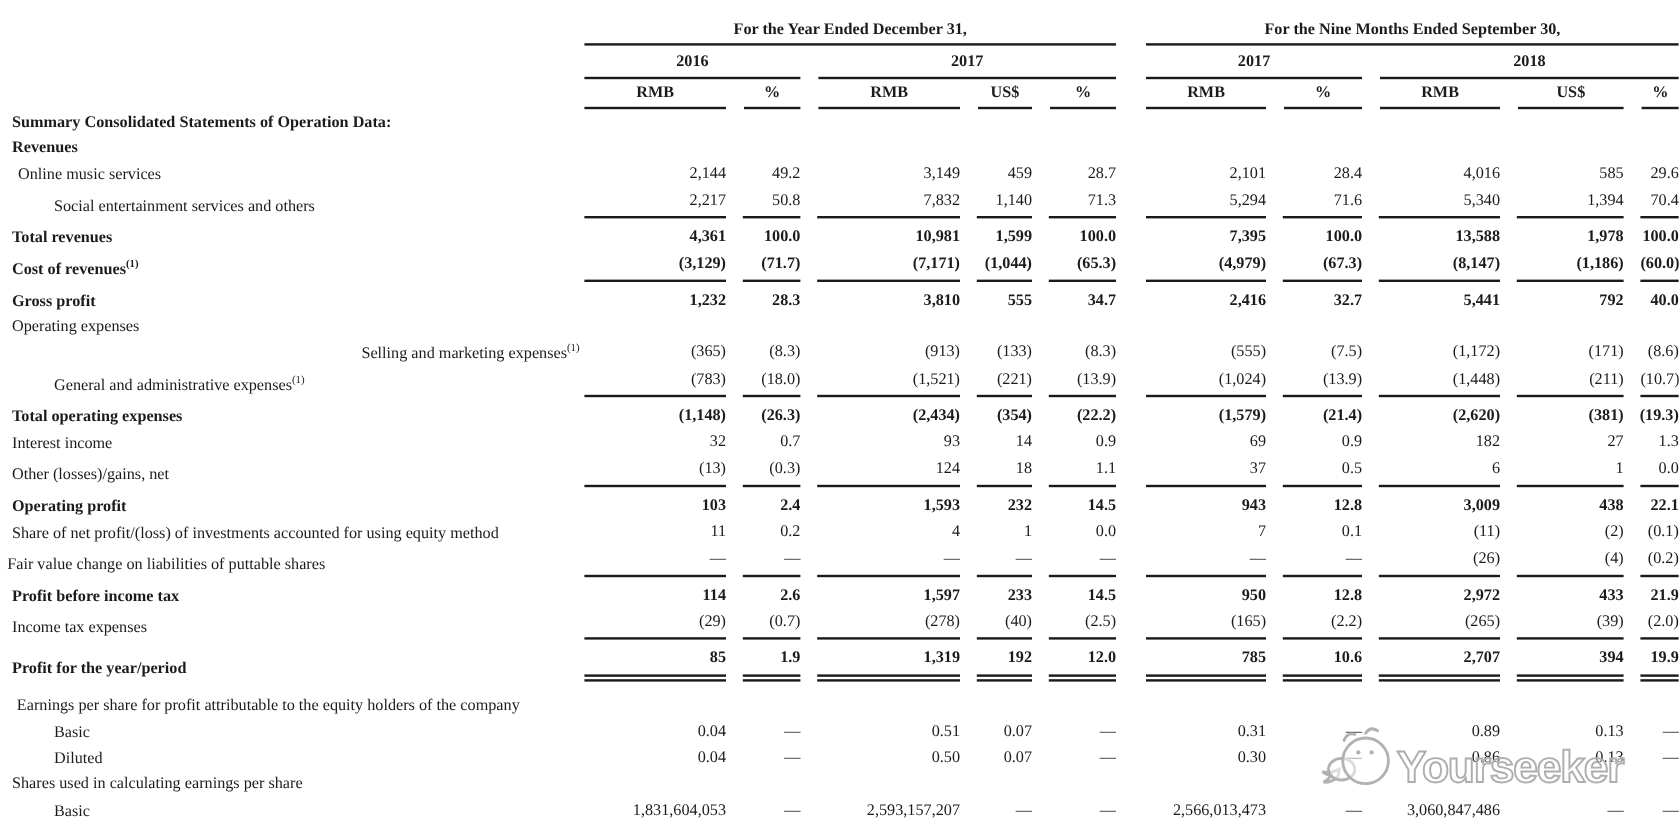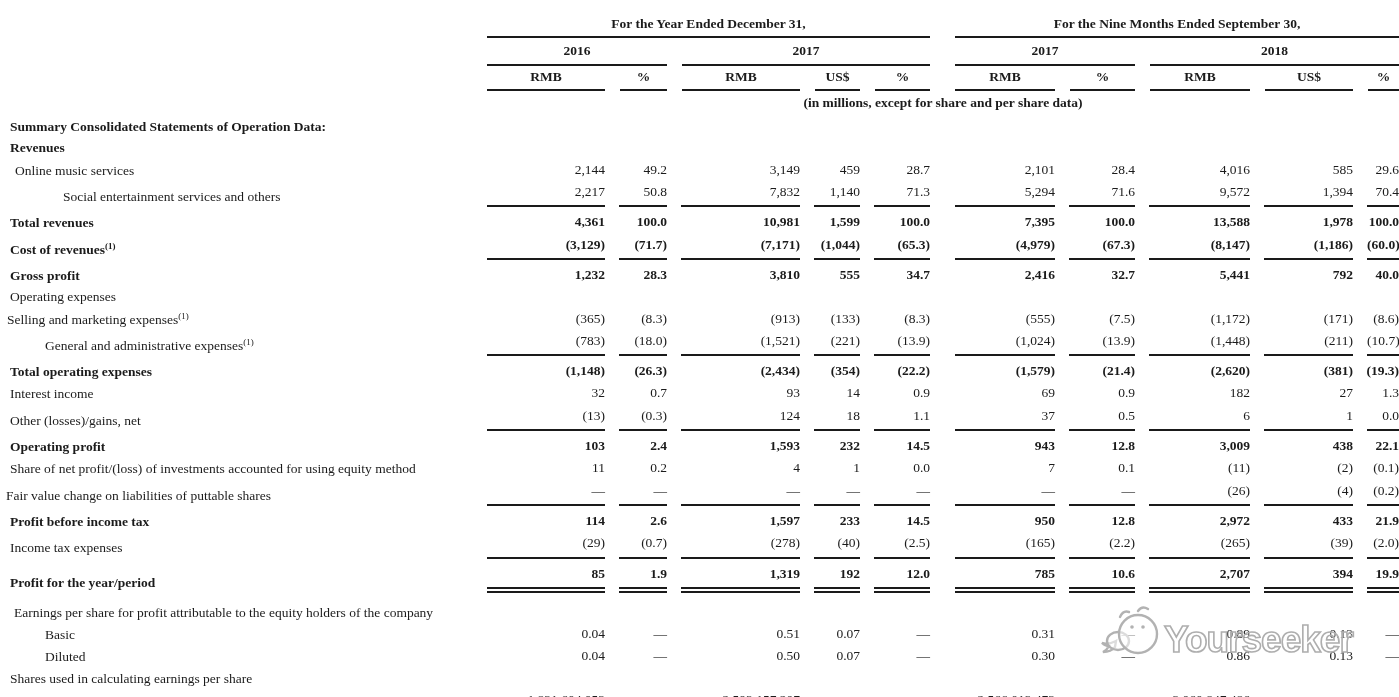--- a/index.html
+++ b/index.html
@@ -106,24 +106,20 @@
       <th class="cu">
           <div class="rule inset">RMB</div>
         </th>
       <th class="cu">
           <div class="rule inset">US$</div>
         </th>
       <th class="cu">
           <div class="rule inset">%</div>
         </th>
     </tr>
-    <tr>
-      <td></td>
-      <td class="note" colspan="11">(in millions, except for share and per share data)</td>
-    </tr>
   </thead>
   <tbody id="table-body">
       <tr class="bold">
         <td class="lblc">
           <div class="lbl-in" style="padding-left: 32px; text-indent: -22px;"><span>Summary Consolidated Statements of Operation Data:</span></div>
         </td>
         <td class="val c0">
           <div class="vr"></div>
         </td>
         <td class="val c1">
@@ -222,21 +218,21 @@
         </td>
         <td class="val c8 m">
           <div class="vr">585</div>
         </td>
         <td class="val c9 m">
           <div class="vr">29.6</div>
         </td>
       </tr>
       <tr class="r-single">
         <td class="lblc">
-          <div class="lbl-in" style="padding-left: 85px; text-indent: -22px;"><span>Social entertainment services and others</span></div>
+          <div class="lbl-in" style="padding-left: 67px; text-indent: -22px;"><span>Social entertainment services and others</span></div>
         </td>
         <td class="val c0">
           <div class="vr">2,217</div>
         </td>
         <td class="val c1 m">
           <div class="vr">50.8</div>
         </td>
         <td class="val c2 m">
           <div class="vr">7,832</div>
         </td>
@@ -247,21 +243,21 @@
           <div class="vr">71.3</div>
         </td>
         <td></td>
         <td class="val c5">
           <div class="vr">5,294</div>
         </td>
         <td class="val c6 m">
           <div class="vr">71.6</div>
         </td>
         <td class="val c7 m">
-          <div class="vr">9,572</div>
+          <div class="vr">5,340</div>
         </td>
         <td class="val c8 m">
           <div class="vr">1,394</div>
         </td>
         <td class="val c9 m">
           <div class="vr">70.4</div>
         </td>
       </tr>
       <tr class="bold pad-sm">
         <td class="lblc">
@@ -402,21 +398,21 @@
         </td>
         <td class="val c8">
           <div class="vr"></div>
         </td>
         <td class="val c9">
           <div class="vr"></div>
         </td>
       </tr>
       <tr>
         <td class="lblc">
-          <div class="lbl-in" style="padding-left: 29px; text-indent: -22px;"><span>Selling and marketing expenses</span><sup>(1)</sup></div>
+          <div class="lbl-in" style="padding-left: 29px; text-indent: -22px; text-align: right;"><span>Selling and marketing expenses</span><sup>(1)</sup></div>
         </td>
         <td class="val c0">
           <div class="vr">(365)</div>
         </td>
         <td class="val c1 m">
           <div class="vr">(8.3)</div>
         </td>
         <td class="val c2 m">
           <div class="vr">(913)</div>
         </td>

